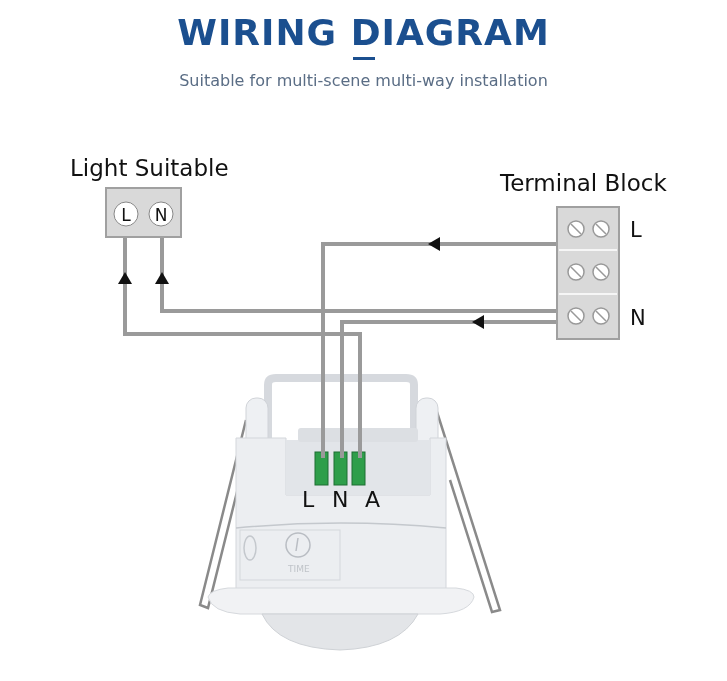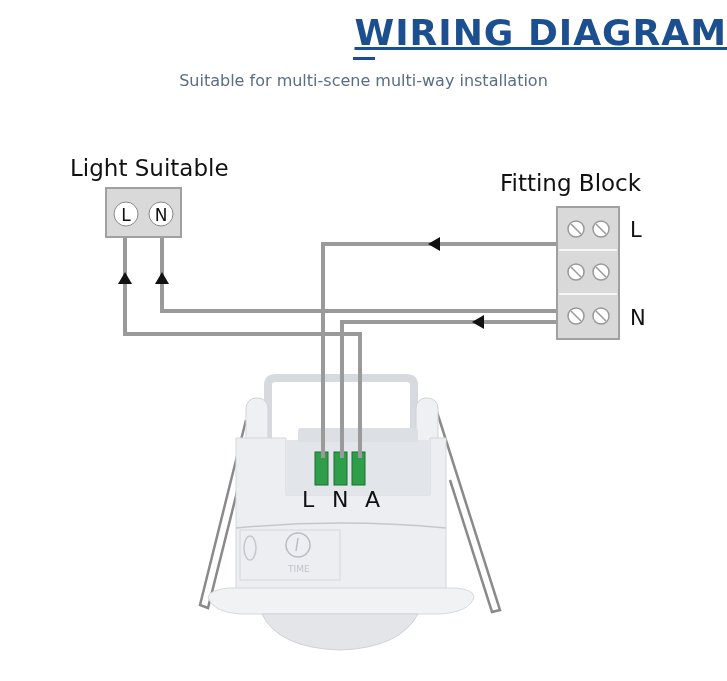--- a/index.html
+++ b/index.html
@@ -1,32 +1,32 @@
 <!DOCTYPE html>
 <html><head>
 <meta charset="utf-8">
 <style>
   html, body { margin: 0; padding: 0; background: #ffffff; }
   body { width: 727px; height: 681px; position: relative; overflow: hidden; font-family: "DejaVu Sans", sans-serif; }
-  .title { position: absolute; left: 0; width: 727px; top: 12px; text-align: right; font-family: "DejaVu Sans", sans-serif; font-weight: bold; font-size: 36px; color: #1b4f8f; letter-spacing: 1px; text-decoration: underline; }
+  .title { position: absolute; left: 0; width: 727px; top: 12px; text-align: center; font-family: "DejaVu Sans", sans-serif; font-weight: bold; font-size: 36px; color: #1b4f8f; letter-spacing: 1px; }
   .title-rule { position: absolute; left: 353px; top: 57px; width: 22px; height: 3px; background: #1b4f8f; }
   .subtitle { position: absolute; left: 0; width: 727px; top: 71px; text-align: center; font-size: 16px; color: #5a6d85; }
   .label { position: absolute; font-size: 23px; color: #111; font-family: "DejaVu Sans", sans-serif; }
   svg { position: absolute; left: 0; top: 0; }
   .sensor-label { font-family: "DejaVu Sans", sans-serif; font-size: 22px; fill: #111; }
 </style>
 </head>
 <body>
 
 <div class="title">WIRING DIAGRAM</div>
 <div class="title-rule"></div>
 <div class="subtitle">Suitable for multi-scene multi-way installation</div>
 
 <div class="label" style="left:70px; top:155px;">Light Suitable</div>
-<div class="label" style="left:500px; top:170px;">Fitting Block</div>
+<div class="label" style="left:500px; top:170px;">Terminal Block</div>
 
 <svg width="727" height="681" viewBox="0 0 727 681">
 
   <g>
 
     <g stroke="#8a8a8a" stroke-width="2.5" fill="none">
       <path d="M246 420 L200 605 L208 608 L240 480"></path>
     </g>
     <g stroke="#8a8a8a" stroke-width="2.5" fill="none">
       <path d="M437 412 L500 610 L492 612 L450 480"></path>

